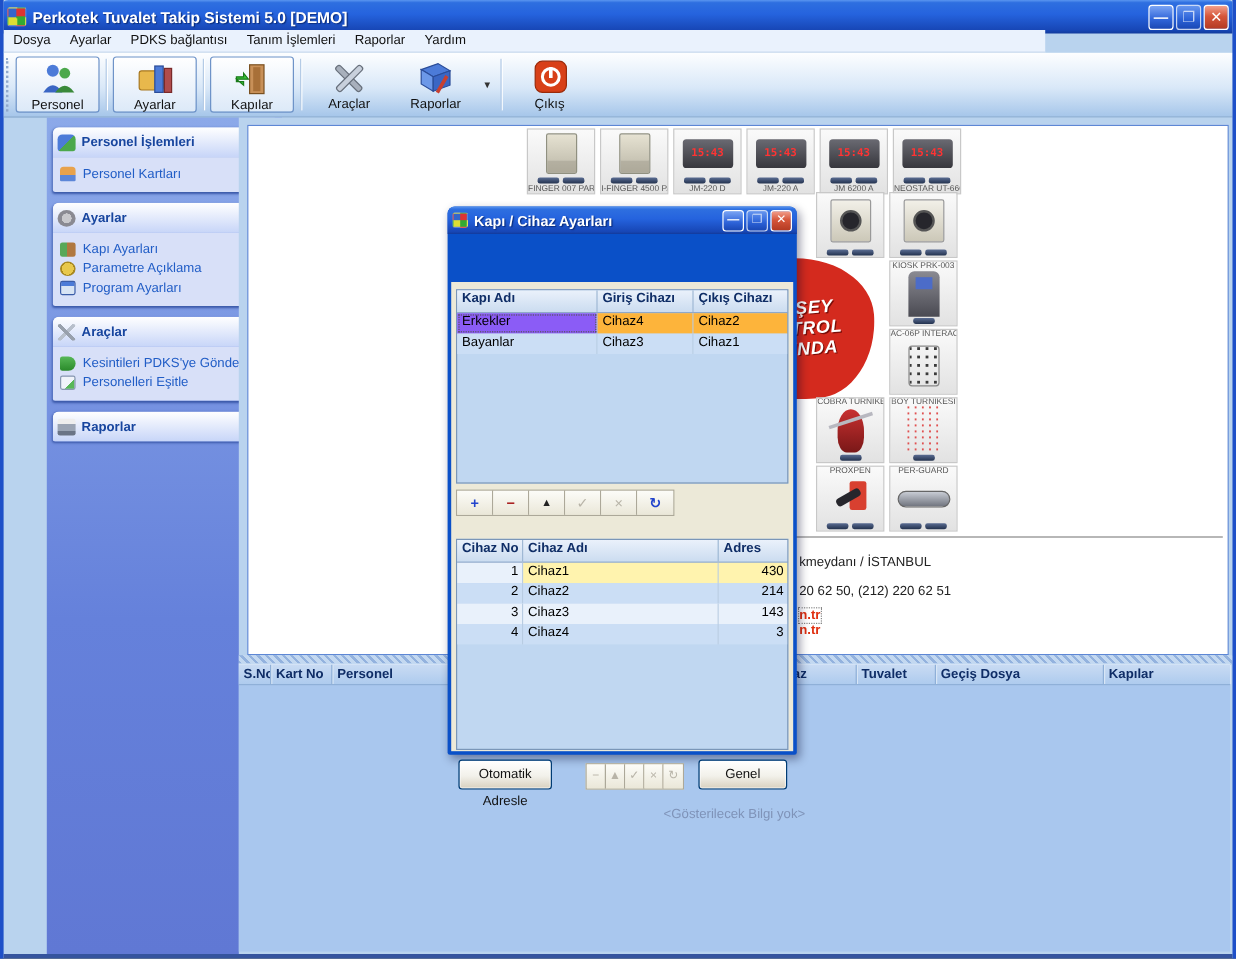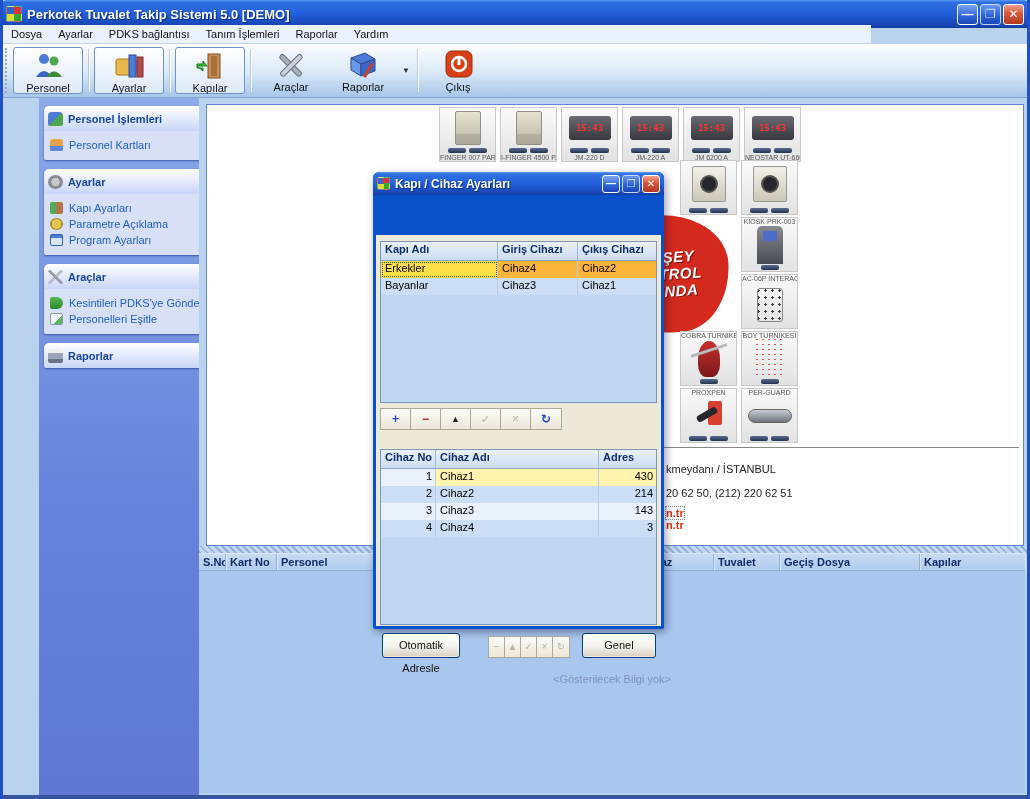--- a/index.html
+++ b/index.html
@@ -134,21 +134,21 @@
   #dlg-title .t-text { color:#fff; font-weight:bold; font-size:12px; text-shadow:1px 1px 1px #0A2C7A; flex:1; }
   #dlg-title .winbtn { width:18px; height:18px; line-height:16px; font-size:10px; }
   #dlg-body { position:absolute; left:3px; right:3px; top:23px; bottom:3px; background:#ECE9D8;margin-top:40px; }
   .grid { position:absolute; border:1px solid #7A96B8; background:#C0D7F1; font-size:11px; }
   .grow { display:flex; height:17px; }
   .ghead { display:flex; height:19px; background:linear-gradient(180deg,#EAF1FB,#CBDCF0);
     border-bottom:1px solid #8FA8C8; font-weight:bold; color:#0F2D66; }
   .gcell { padding:1px 0 0 4px; border-right:1px solid #9FB8D4; white-space:nowrap; overflow:hidden; }
   .grow .gcell { border-right:1px solid #B8CCE2; }
   .gcell.num { text-align:right; padding-right:3px; padding-left:0; }
-  .row-white { background:#fde047; }
+  .row-white { background:#8b5cf6; }
   .row-blue { background:#CBDEF5; }
   .row-lt { background:#E9F1FB; }
   .sel-orange { background:#FDB43B !important; }
   .sel-yellow { background:#FFF3AE !important; }
   .cell-focus { outline:1px dotted #555; outline-offset:-2px; }
   .navstrip { position:absolute; display:flex; background:#ECE9D8; border:1px solid #ACA899; height:22px; }
   .navbtn { width:30px; text-align:center; font-size:12px; line-height:20px; border-right:1px solid #ACA899; background:linear-gradient(180deg,#FCFCF8,#EAE7D8); }
   .navbtn:last-child { border-right:none; }
   .navstrip.small .navbtn { width:16px; font-size:10px; }
   .nb-plus { color:#2244CC; font-weight:bold; }

